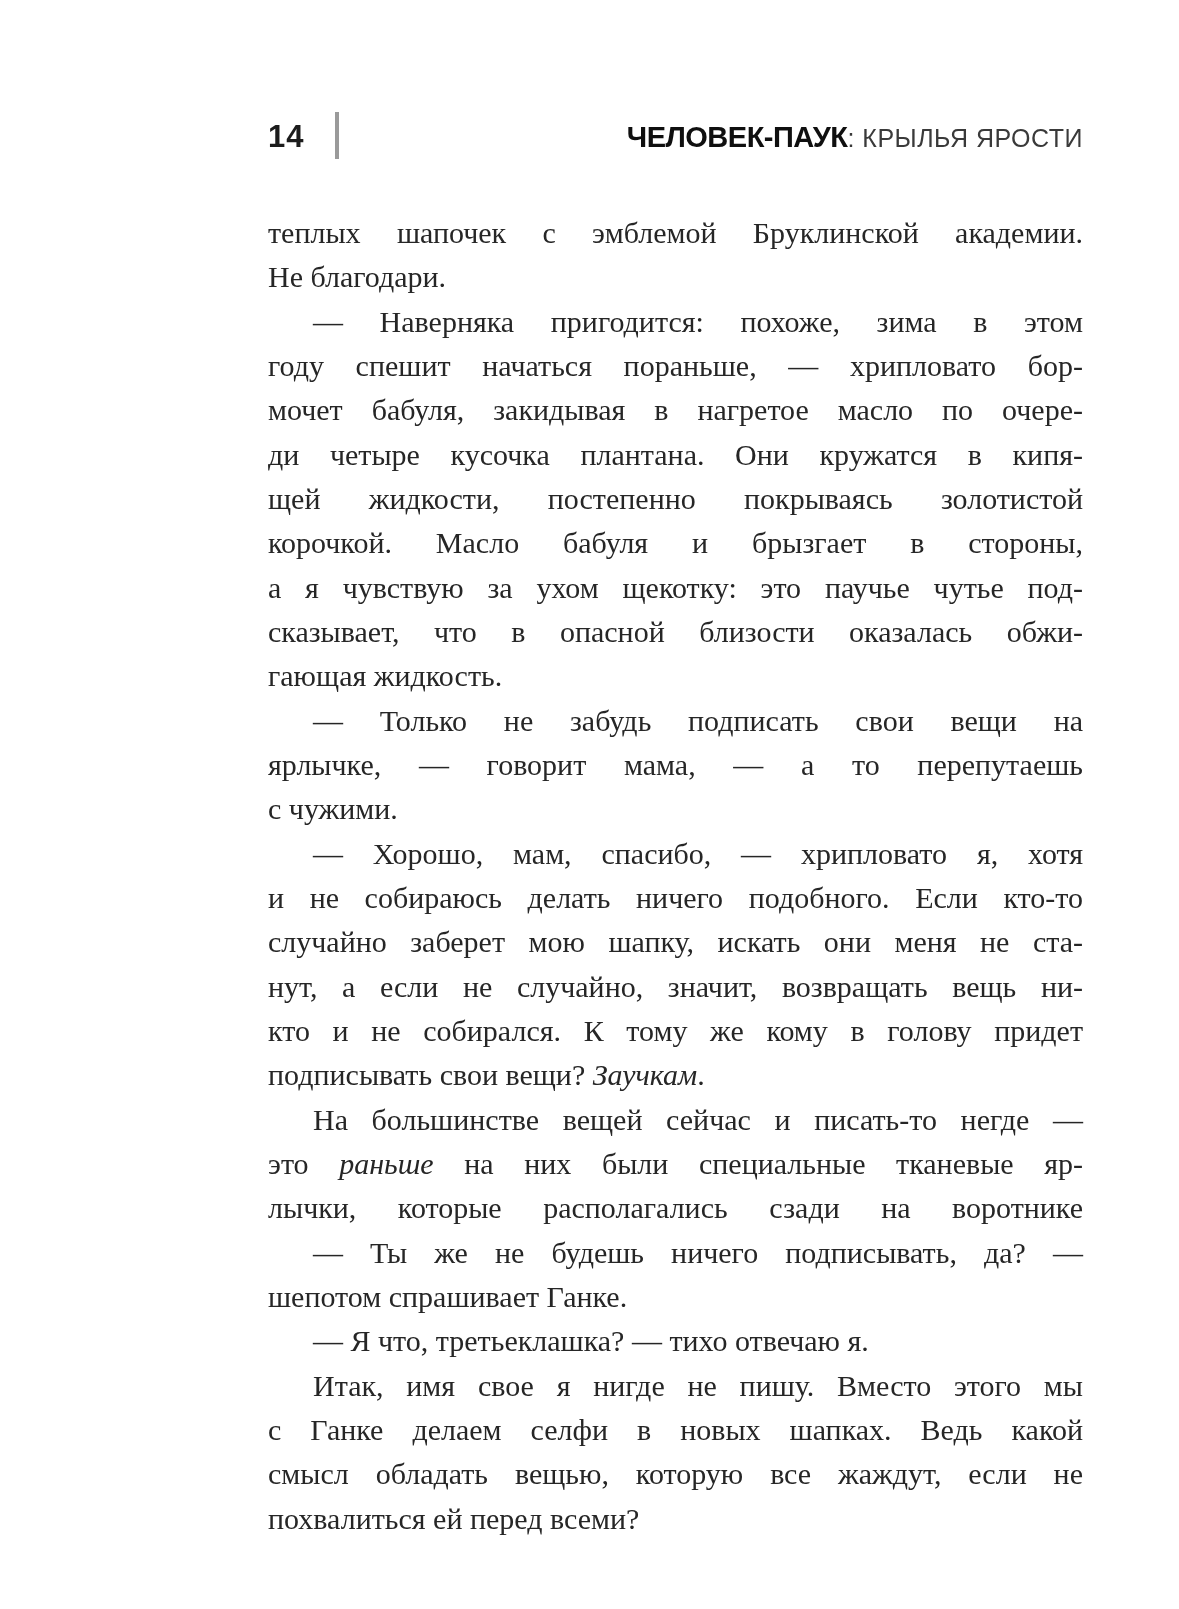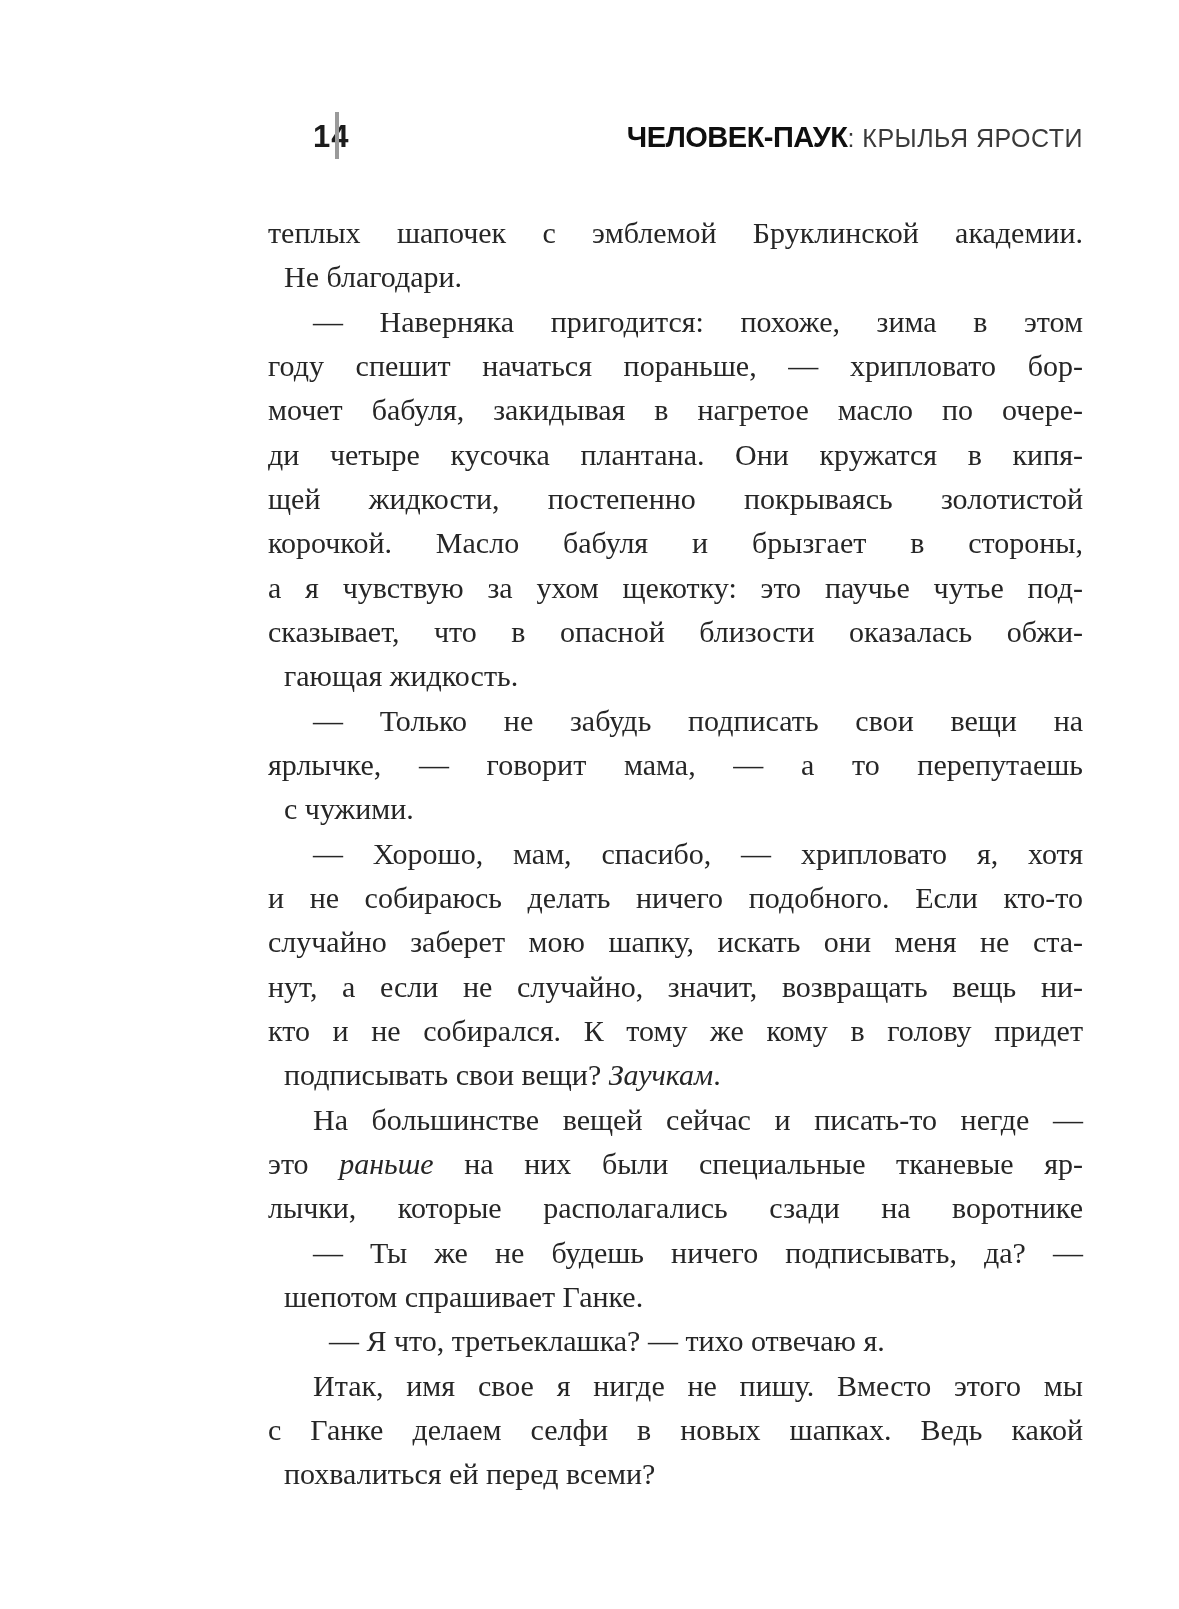--- a/index.html
+++ b/index.html
@@ -26,21 +26,20 @@
   }
   .pagenum {
     position: absolute;
     left: 0;
     top: 9px;
     font-family: "Liberation Sans", sans-serif;
     font-weight: 700;
     font-size: 31px;
     letter-spacing: 1px;
     color: #1c1c1c;
-    margin-left: 45px;
   }
   .head-divider {
     position: absolute;
     left: 67px;
     top: 2px;
     width: 4px;
     height: 47px;
     background: #9a9a9a;
   }
   .title {
@@ -73,21 +72,21 @@
     font-family: "Liberation Serif", serif;
     font-size: 30px;
     line-height: 44.33px;
     color: #262626;
   }
   .para { margin: 0; }
   .line {
     text-align: justify;
     text-align-last: justify;
   }
-  .line.last { text-align-last: left; margin-left: 16px; }
+  .line.last { text-align-last: left; }
   .para.indent .line.first { text-indent: 45px; }
   .line i { font-style: italic; }
 </style>
 </head>
 <body>
 
 <div class="page">
 
   <header class="running-head">
     <span class="pagenum">14</span>
@@ -134,17 +133,18 @@
       <div class="para indent">
         <div class="line first">— Ты же не будешь ничего подписывать, да? —</div>
         <div class="line last">шепотом спрашивает Ганке.</div>
       </div>
       <div class="para indent">
         <div class="line first last">— Я что, третьеклашка? — тихо отвечаю я.</div>
       </div>
       <div class="para indent">
         <div class="line first">Итак, имя свое я нигде не пишу. Вместо этого мы</div>
         <div class="line">с Ганке делаем селфи в новых шапках. Ведь какой</div>
+        <div class="line">смысл обладать вещью, которую все жаждут, если не</div>
         <div class="line last">похвалиться ей перед всеми?</div>
       </div>
     </main>
 
 </div>
 
 </body></html>

